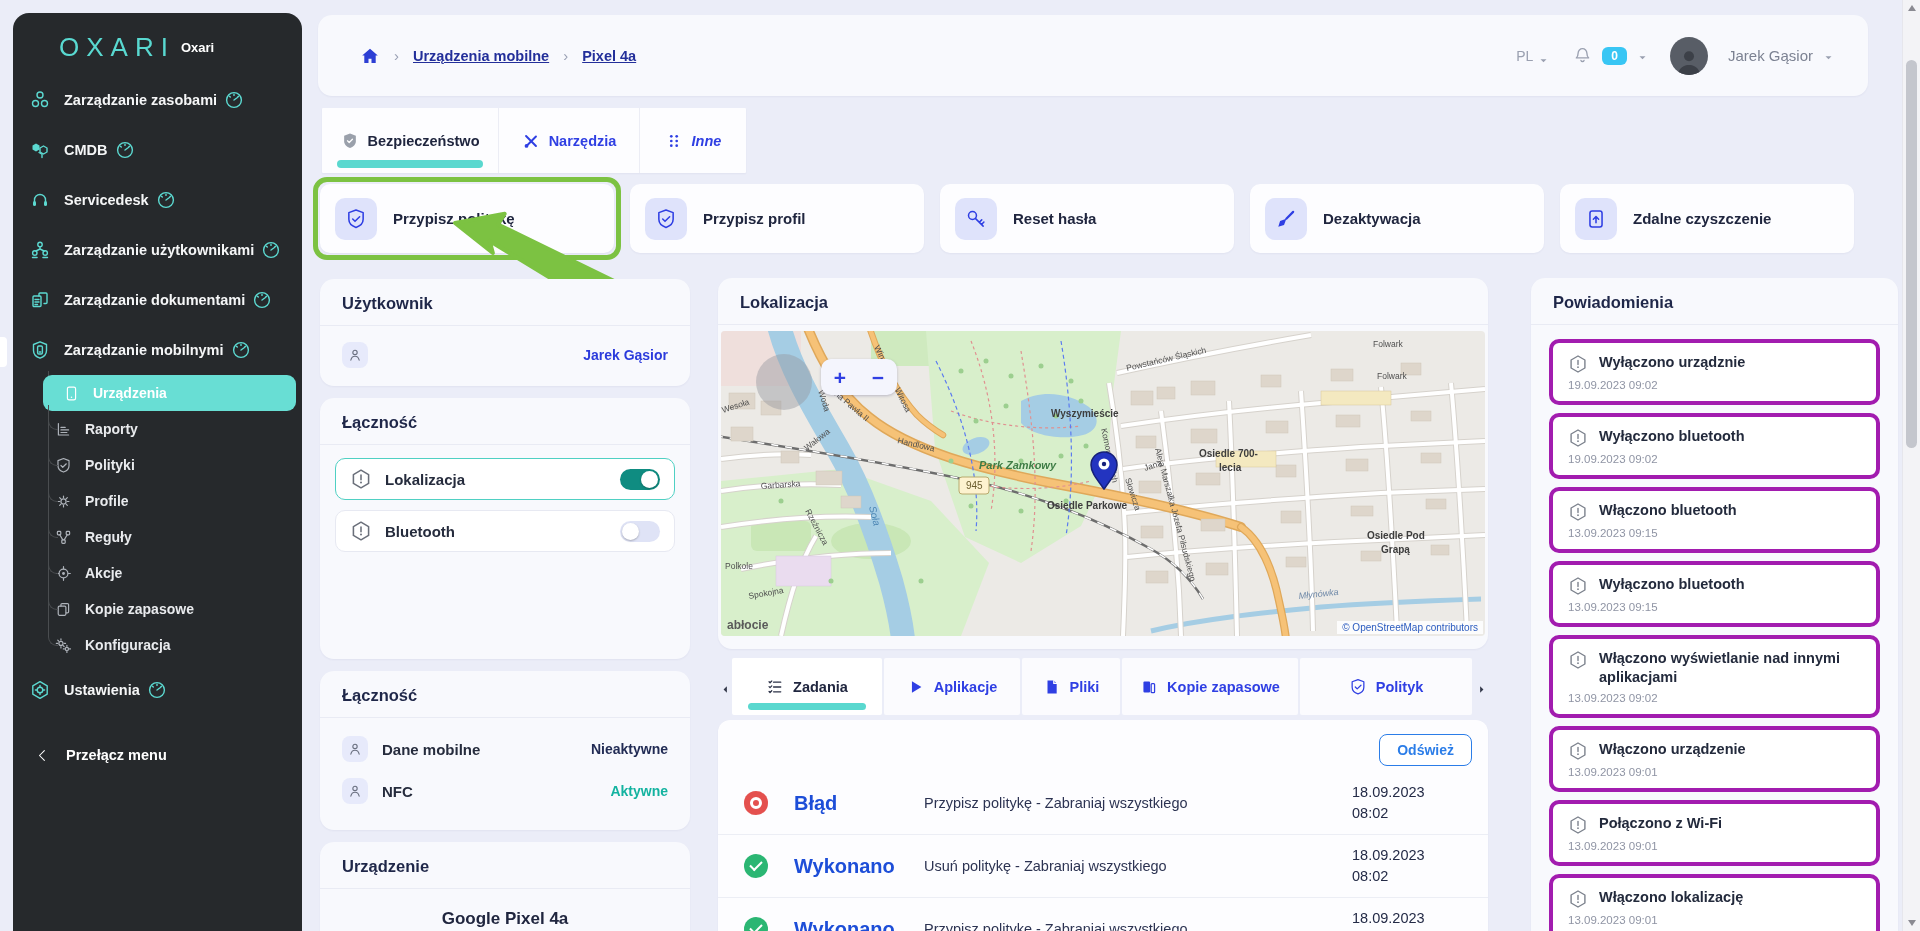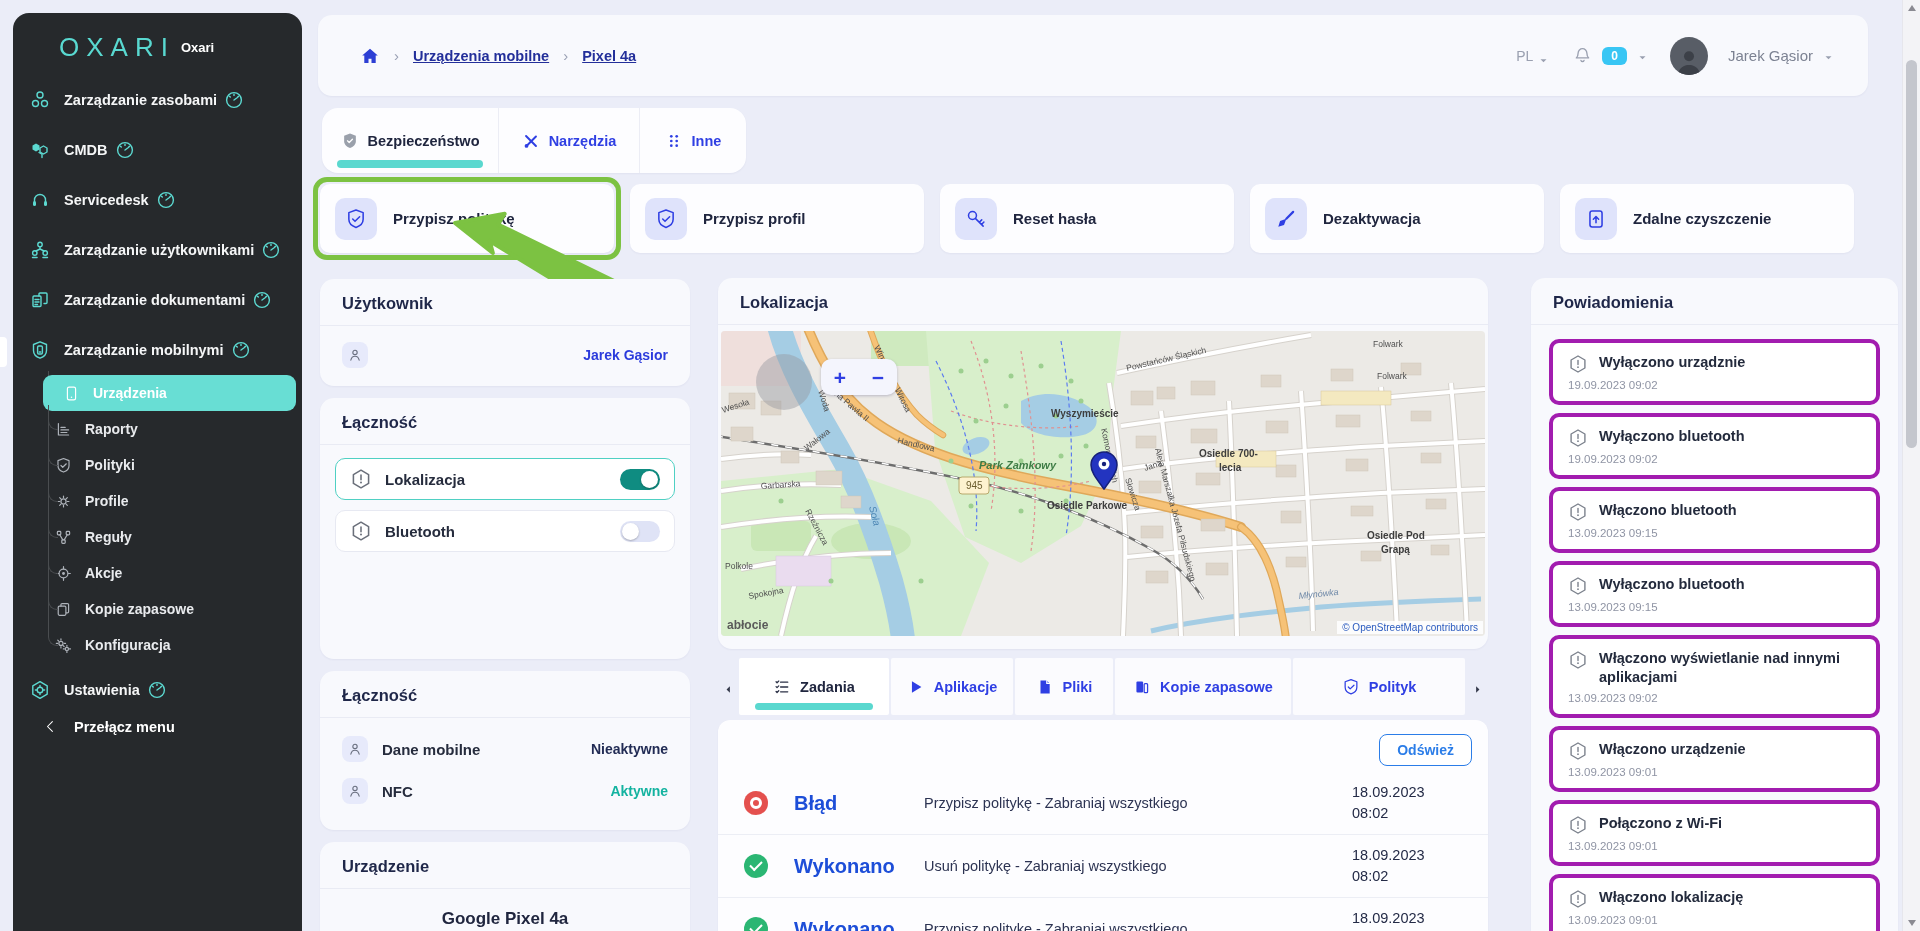--- a/index.html
+++ b/index.html
@@ -20,21 +20,21 @@
   .subtree{position:relative;margin:0 6px 2px 30px}
   .subtree::before{content:'';position:absolute;left:5px;top:-4px;bottom:30px;width:1px;background:#4a4d50}
   .sub-item{position:relative;height:36px;display:flex;align-items:center;padding-left:12px;cursor:pointer}
   .sub-item::before{content:'';position:absolute;left:5px;top:-6px;width:9px;height:24px;
                     border-left:1px solid #4a4d50;border-bottom:1px solid #4a4d50;border-bottom-left-radius:9px}
   .sub-item .nico{color:#aeb3ba;width:17px;height:17px;margin-right:13px;flex:none}
   .sub-item .nlabel{color:#e9ebee;font-size:14px;font-weight:700}
   .sub-item.active{background:#68ded4;border-radius:9px;padding-left:20px}
   .sub-item.active::before{display:none}
   .sub-item.active .nico,.sub-item.active .nlabel{color:#fff}
-  .collapse-row{height:44px;display:flex;align-items:flex-start;padding-left:30px;cursor:pointer;margin-top:4px}
+  .collapse-row{height:44px;display:flex;align-items:flex-end;padding-left:22px;cursor:pointer;margin-top:4px}
   .collapse-row .nico{color:#fff;width:15px;height:15px;margin-right:16px}
   .collapse-row .nlabel{color:#fff;font-size:14.5px;font-weight:700}
 
   
   .topbar{position:absolute;left:318px;top:15px;width:1550px;height:81px;background:#f8f9fd;border-radius:14px;
           display:flex;align-items:center;justify-content:space-between;padding:0 34px 0 42px;box-sizing:border-box;
           box-shadow:0 1px 2px rgba(30,34,90,.05)}
   .crumbs{display:flex;align-items:center;gap:14px}
   .crumb-sep{color:#9aa0b4;font-size:15px}
   .crumb-link{color:#232f9a;font-size:14.5px;font-weight:700;text-decoration:underline;cursor:pointer}
@@ -42,21 +42,21 @@
   .lang{display:flex;align-items:flex-end;gap:5px;cursor:pointer}
   .bell{color:#9aa0b0;width:19px;height:19px;margin-left:14px;cursor:pointer}
   .badge{background:#38c6f4;color:#fff;font-size:12px;font-weight:700;padding:2px 9px;border-radius:6px}
   .caret{color:#9aa0b0;width:11px;height:11px}
   .avatar{width:38px;height:38px;border-radius:50%;background:#585d66;margin-left:12px;overflow:hidden;
           display:flex;align-items:flex-end;justify-content:center;cursor:pointer}
   .avatar svg{width:30px;height:30px}
   .uname{color:#7c8292;font-size:15px;margin-left:10px;cursor:pointer}
 
   
-  .tabs-card{position:absolute;left:322px;top:108px;width:424px;height:65px;background:#fdfdff;border-radius:16px;
+  .tabs-card{position:absolute;left:322px;top:108px;width:424px;height:65px;background:#fdfdff;border-radius:1px;
              display:flex;box-shadow:0 1px 2px rgba(30,34,90,.05)}
   .tab{position:relative;display:flex;align-items:center;justify-content:center;gap:9px;cursor:pointer;
        border-right:1px solid #ecedf5;font-size:14.5px;font-weight:600;color:#2f3fe3}
   .tab:last-child{border-right:none}
   .tab .nico{width:18px;height:18px}
   .tab.active{color:#20263f;font-weight:700}
   .tab.active .nico{color:#9aa0ab}
   .tab.active::after{content:'';position:absolute;left:15px;right:15px;bottom:5px;height:8px;border-radius:5px;background:#5ad8cf}
 
   
@@ -445,21 +445,21 @@
       <div class="tab" style="width: 140px;">
         <span class="nico"><svg viewBox="0 0 20 20" width="100%" height="100%">
             <g stroke="currentColor" stroke-width="1.4" fill="none" stroke-linecap="round" stroke-linejoin="round">
               <path d="M5 15.5L15.5 5" stroke-width="2.2"></path>
               <circle cx="5" cy="15.5" r="2.1" fill="currentColor" stroke="none"></circle>
               <path d="M4.5 4.5L15.5 15.5" stroke-width="2.2"></path>
             </g>
           </svg></span>
         <span>Narzędzia</span>
       </div>
-      <div class="tab" style="width: 106px;">
+      <div class="tab" style="width: 106px; font-style: italic;">
         <span class="nico"><svg viewBox="0 0 20 20" width="100%" height="100%">
             <g stroke="currentColor" stroke-width="1.4" fill="none" stroke-linecap="round" stroke-linejoin="round">
               <g fill="currentColor" stroke="none">
                 <circle cx="7" cy="4.8" r="1.5"></circle>
                 <circle cx="13" cy="4.8" r="1.5"></circle>
                 <circle cx="7" cy="10" r="1.5"></circle>
                 <circle cx="13" cy="10" r="1.5"></circle>
                 <circle cx="7" cy="15.2" r="1.5"></circle>
                 <circle cx="13" cy="15.2" r="1.5"></circle>
               </g>
@@ -806,21 +806,21 @@
     <div id="dtabs-inner" style="display:flex;flex:1">
         <div class="dtab active" style="width: 150px; flex: 0 0 auto;">
           <span class="nico"><svg viewBox="0 0 20 20" width="100%" height="100%">
               <g stroke="currentColor" stroke-width="1.4" fill="none" stroke-linecap="round" stroke-linejoin="round">
                 <path d="M8.4 4.6h8M8.4 10h8M8.4 15.4h8"></path>
                 <path d="M3.4 4.2l1.1 1.1 1.9-1.9M3.4 9.6l1.1 1.1 1.9-1.9M3.4 15l1.1 1.1 1.9-1.9"></path>
               </g>
             </svg></span>
           <span>Zadania</span>
         </div>
-        <div class="dtab" style="width: 122px; flex: 0 0 auto;">
+        <div class="dtab" style="width: 136px; flex: 0 0 auto;">
           <span class="nico"><svg viewBox="0 0 20 20" width="100%" height="100%">
               <g stroke="currentColor" stroke-width="1.4" fill="none" stroke-linecap="round" stroke-linejoin="round">
                 <path d="M5.5 3.5l10.5 6.5-10.5 6.5z" fill="currentColor" stroke="none"></path>
               </g>
             </svg></span>
           <span>Aplikacje</span>
         </div>
         <div class="dtab" style="width: 98px; flex: 0 0 auto;">
           <span class="nico"><svg viewBox="0 0 20 20" width="100%" height="100%">
               <g stroke="currentColor" stroke-width="1.4" fill="none" stroke-linecap="round" stroke-linejoin="round">

